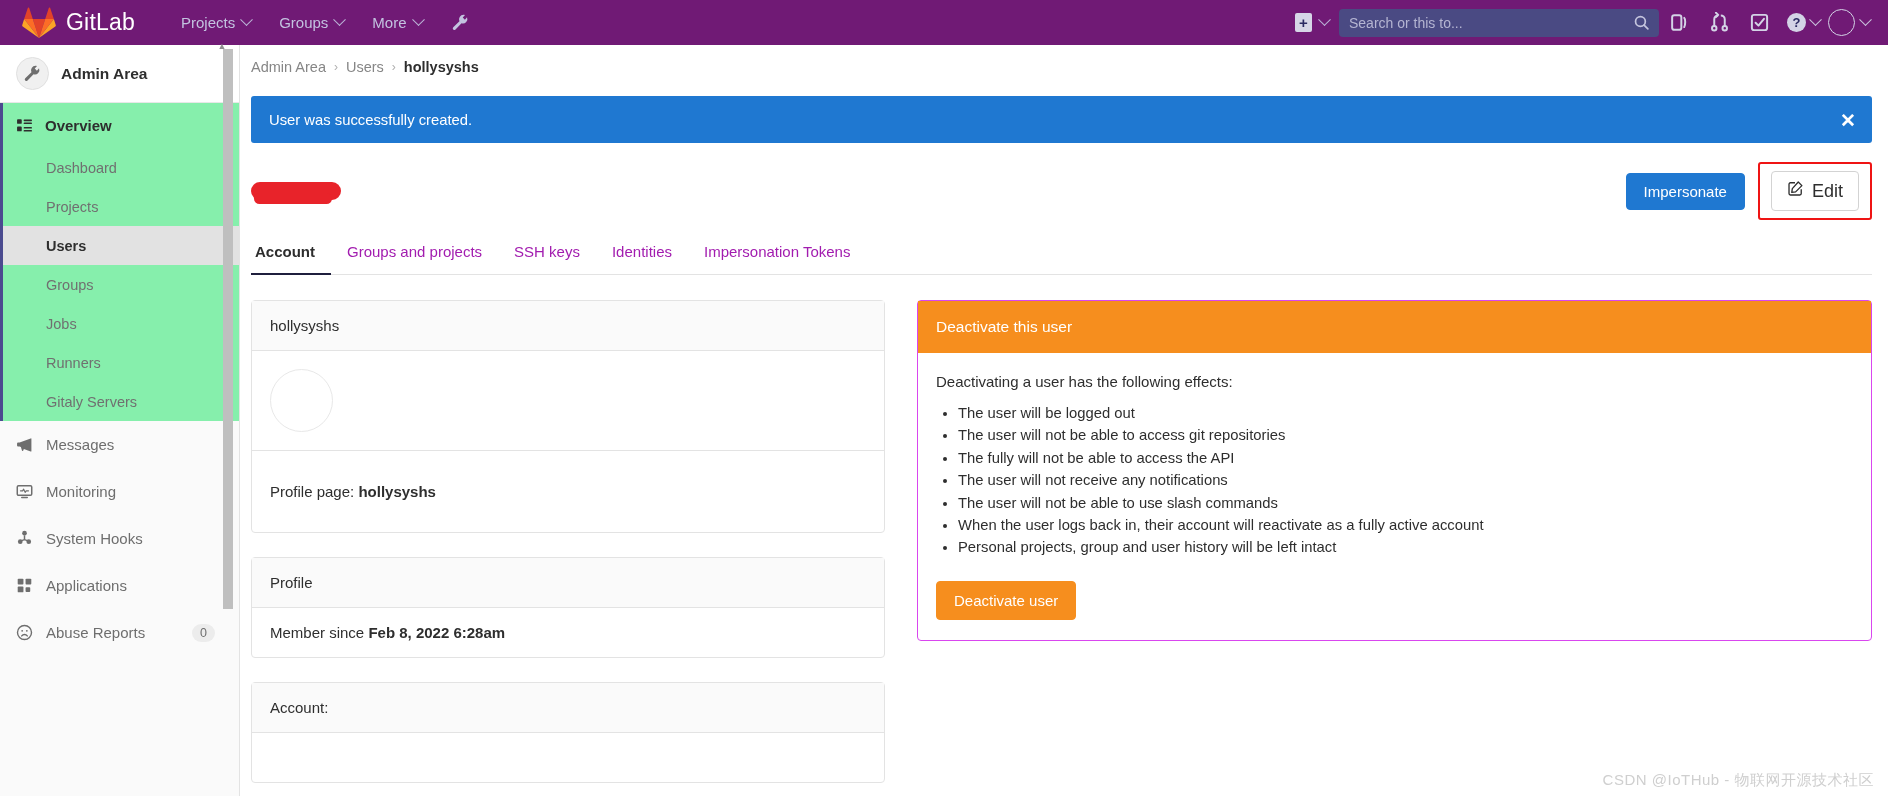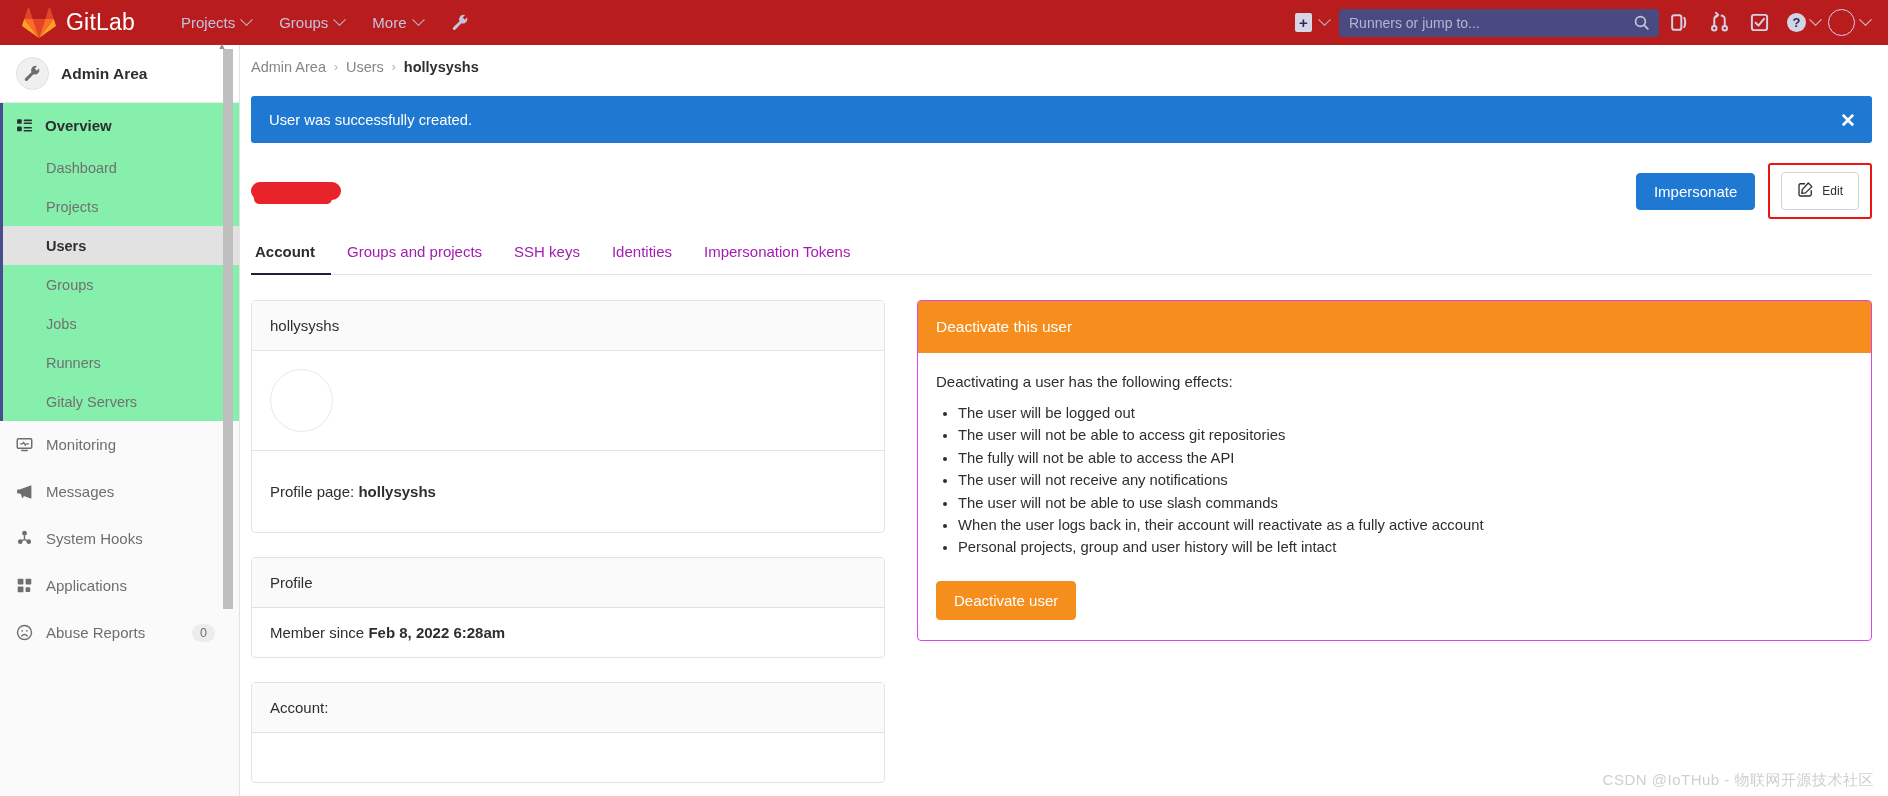--- a/index.html
+++ b/index.html
@@ -5,21 +5,21 @@
   * { box-sizing: border-box; margin: 0; padding: 0; }
   html, body {
     width: 1888px; height: 796px;
     font-family: "Liberation Sans", sans-serif;
     background: #fff; overflow: hidden;
   }
 
   
   .topnav {
     position: absolute; top: 0; left: 0; width: 1888px; height: 45px;
-    background: #b91c1c; display: flex; align-items: center;
+    background: #701a75; display: flex; align-items: center;
   }
   .gl-logo { margin-left: 22px; width: 34px; height: 32px; position: relative; }
   .gl-logo svg { display: block; }
   .gl-brand {
     color: #fff; font-size: 23px; font-weight: 400; margin-left: 10px;
     letter-spacing: .2px;
   }
   .nav-items { display: flex; align-items: center; margin-left: 32px; }
   .nav-item {
     color: #c3c3e0; font-size: 15px; padding: 0 14px; height: 45px;
@@ -150,21 +150,21 @@
   .btn-impersonate {
     background: #1f78d1; color: #fff; border: 1px solid #1f78d1; border-radius: 4px;
     font-size: 15px; padding: 9px 17px; cursor: pointer; font-family: inherit;
   }
   .edit-wrap {
     border: 2px solid #ef1414; border-radius: 3px; padding: 7px 11px; margin-left: 13px;
     display: flex; align-items: center;
   }
   .btn-edit {
     background: #fff; color: #2e2e2e; border: 1px solid #d3d3d3; border-radius: 4px;
-    font-size: 12px; padding: 8px 15px; cursor: pointer; display: flex;
+    font-size: 18px; padding: 8px 15px; cursor: pointer; display: flex;
     align-items: center; gap: 8px; font-family: inherit;
   }
 
   .tabs {
     margin: 14px 16px 0 11px; border-bottom: 1px solid #e3e3e3;
     display: flex; align-items: flex-end; gap: 0;
   }
   .tab {
     font-size: 15px; color: #a21caf; padding: 10px 16px 13px 16px; cursor: pointer;
     border-bottom: 2px solid transparent; margin-bottom: -1px;
@@ -248,21 +248,21 @@
     </svg>
   </div>
 
   <div class="topnav-right">
     <div class="plus-btn">
       <span class="plus-sq">+</span>
       <i class="caret"></i>
     </div>
 
     <div class="searchbox">
-      <span class="ph">Runners or jump to...</span>
+      <span class="ph">Search or this to...</span>
       <span class="mag">
         <svg width="17" height="17" viewBox="0 0 16 16" fill="none" stroke="#c5c5de" stroke-width="1.6">
           <circle cx="7" cy="7" r="4.6"></circle>
             <line x1="10.4" y1="10.4" x2="14" y2="14" stroke-linecap="round"></line>
         </svg>
       </span>
     </div>
 
     <div class="icon-btn">
       <svg width="21" height="21" viewBox="0 0 16 16" fill="none" stroke="#d3d3e6" stroke-width="1.5">
@@ -340,36 +340,36 @@
     <div class="sb-sub">
         <span>Runners</span>
       </div>
     <div class="sb-sub">
         <span>Gitaly Servers</span>
       </div>
   </div>
 
   <div class="sb-item">
     <span class="ico">
+      <svg width="17" height="17" viewBox="0 0 16 16" fill="#6e6e6e">
+        <path d="M13.8 2.3 3.4 6.1H1.9a.9.9 0 0 0-.9.9v2a.9.9 0 0 0 .9.9h1.5l1.2.4 1 3.4a.6.6 0 0 0 1.1.1l.7-1.5 6.4 2.2a.5.5 0 0 0 .7-.5V2.8a.5.5 0 0 0-.7-.5z"></path>
+      </svg>
+    </span>
+    <span>Messages</span>
+  </div>
+
+  <div class="sb-item">
+    <span class="ico">
       <svg width="17" height="17" viewBox="0 0 16 16" fill="none" stroke="#6e6e6e" stroke-width="1.4">
         <rect x="1.2" y="2.6" width="13.6" height="9" rx="1.2"></rect>
         <path d="M5.4 13.6h5.2" stroke-linecap="round"></path>
         <path d="M4.2 7.4h2l1-1.6 1.4 3 1-1.4h2.2" stroke-width="1.1" stroke-linecap="round" stroke-linejoin="round"></path>
       </svg>
     </span>
     <span>Monitoring</span>
-  </div>
-
-  <div class="sb-item">
-    <span class="ico">
-      <svg width="17" height="17" viewBox="0 0 16 16" fill="#6e6e6e">
-        <path d="M13.8 2.3 3.4 6.1H1.9a.9.9 0 0 0-.9.9v2a.9.9 0 0 0 .9.9h1.5l1.2.4 1 3.4a.6.6 0 0 0 1.1.1l.7-1.5 6.4 2.2a.5.5 0 0 0 .7-.5V2.8a.5.5 0 0 0-.7-.5z"></path>
-      </svg>
-    </span>
-    <span>Messages</span>
   </div>
 
   <div class="sb-item">
     <span class="ico">
       <svg width="17" height="17" viewBox="0 0 16 16" fill="#6e6e6e">
         <circle cx="8" cy="3" r="2.2"></circle>
         <rect x="7.3" y="5" width="1.4" height="4"></rect>
         <circle cx="4" cy="11" r="2.2"></circle>
         <circle cx="12" cy="11" r="2.2"></circle>
         <path d="M8 9 4.6 10.3M8 9l3.4 1.3" stroke="#6e6e6e" stroke-width="1.2"></path>

